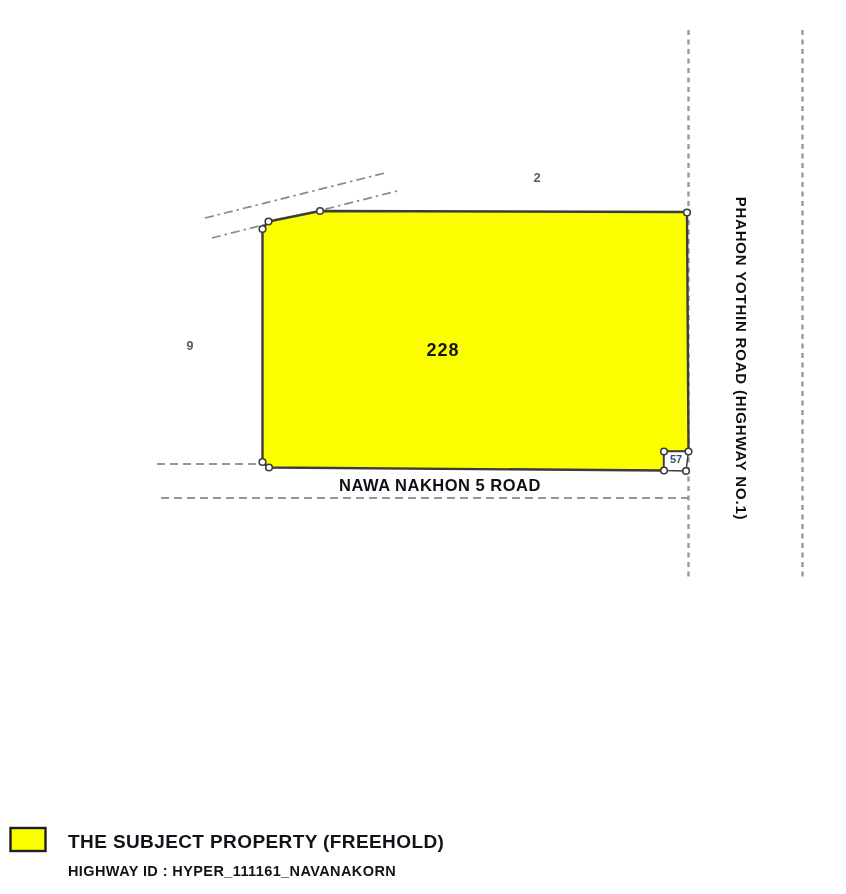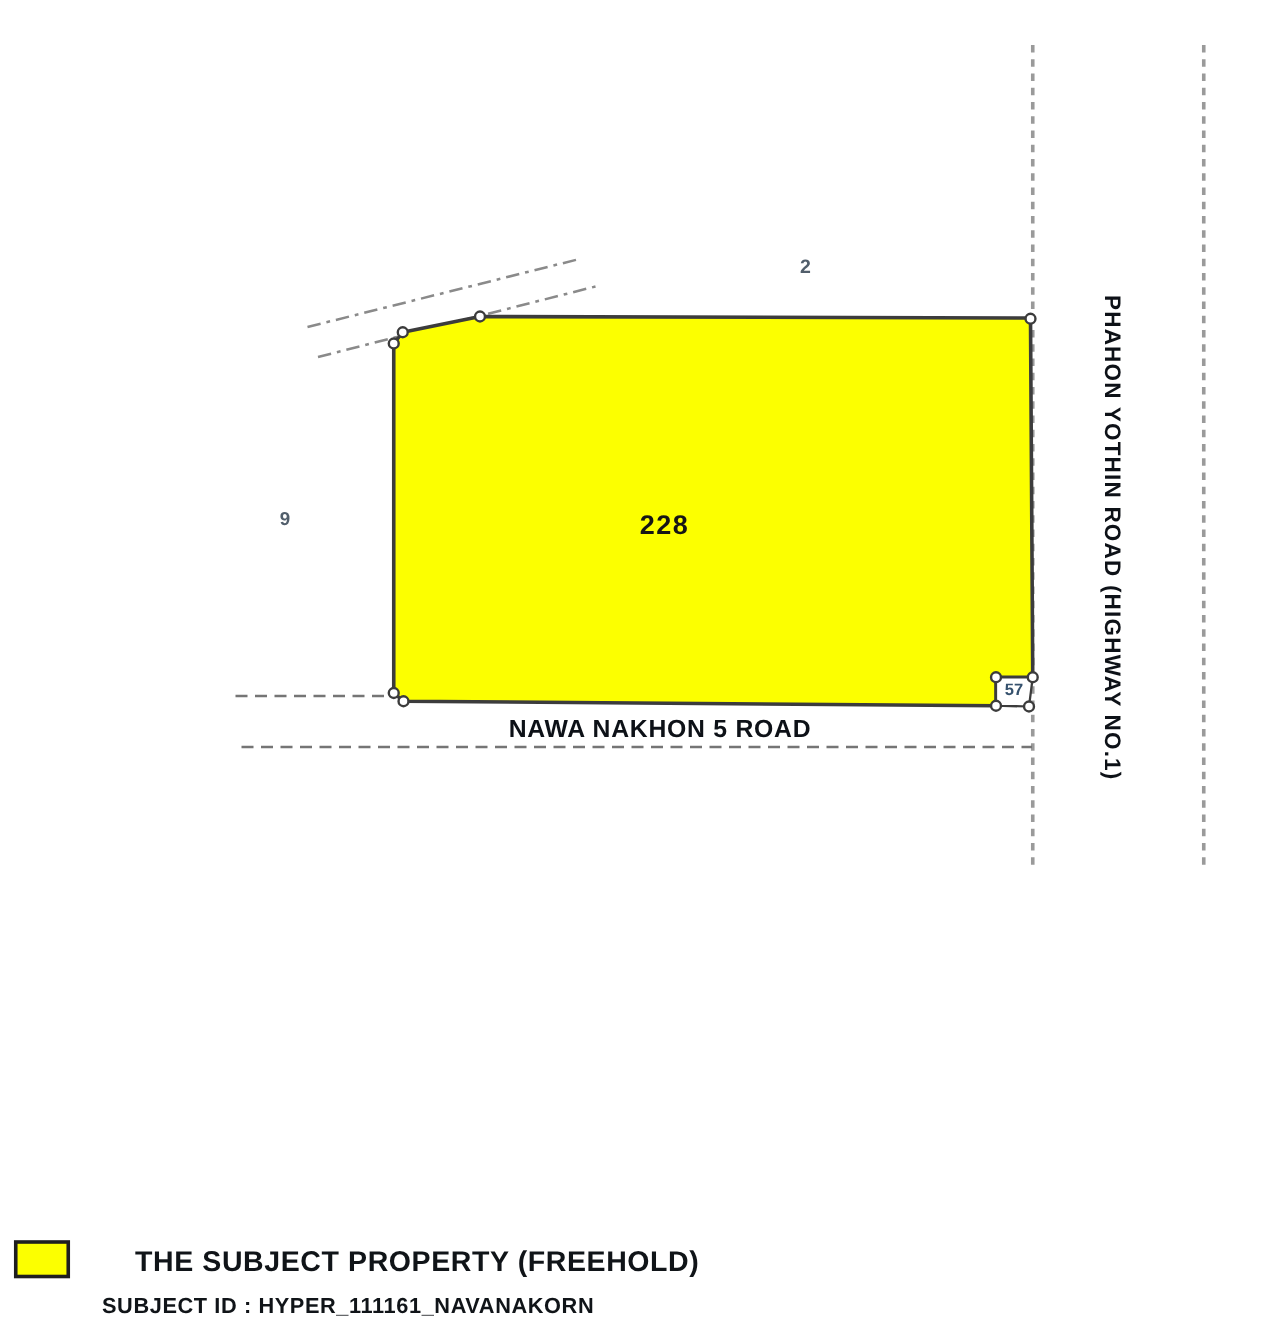--- a/index.html
+++ b/index.html
@@ -91,21 +91,20 @@
   }
   .legend-title {
     position: absolute;
     left: 68px;
     top: 831px;
     font-size: 19px;
     font-weight: bold;
     letter-spacing: 0.4px;
     color: #101418;
     white-space: nowrap;
-    margin-left: 22px;
   }
   .legend-id {
     position: absolute;
     left: 68px;
     top: 863px;
     font-size: 14.5px;
     font-weight: bold;
     letter-spacing: 0.4px;
     color: #101418;
     white-space: nowrap;
@@ -151,16 +150,16 @@
 
     <text class="t-road" x="440" y="491" text-anchor="middle">NAWA NAKHON 5 ROAD</text>
     <text class="t-road-vertical" x="741" y="358.5" text-anchor="middle" dominant-baseline="central" transform="rotate(90 741 358.5)">PHAHON YOTHIN ROAD (HIGHWAY NO.1)</text>
   </svg>
 
   <div>
     <svg class="legend-swatch-svg" width="40" height="28">
       <rect x="2.5" y="3" width="35" height="23" fill="#FCFF00" stroke="#1f1f1f" stroke-width="2.4"></rect>
     </svg>
     <div class="legend-title">THE SUBJECT PROPERTY (FREEHOLD)</div>
-    <div class="legend-id">SUBJECT ID : HYPER_111161_NAVANAKORN</div>
+    <div class="legend-id">HIGHWAY ID : HYPER_111161_NAVANAKORN</div>
   </div>
 
 </div>
 
 </body></html>

